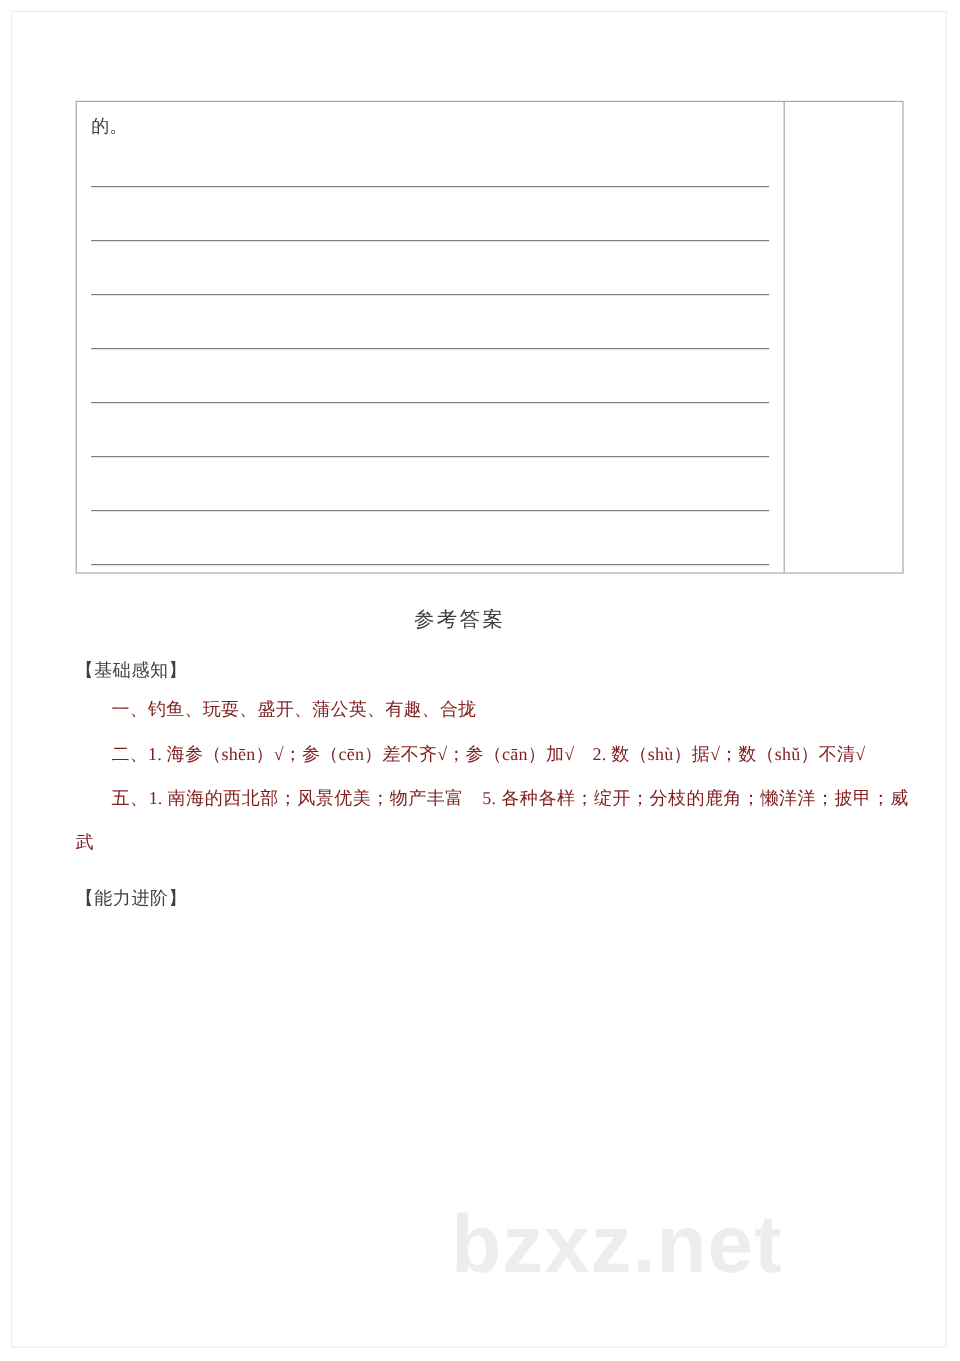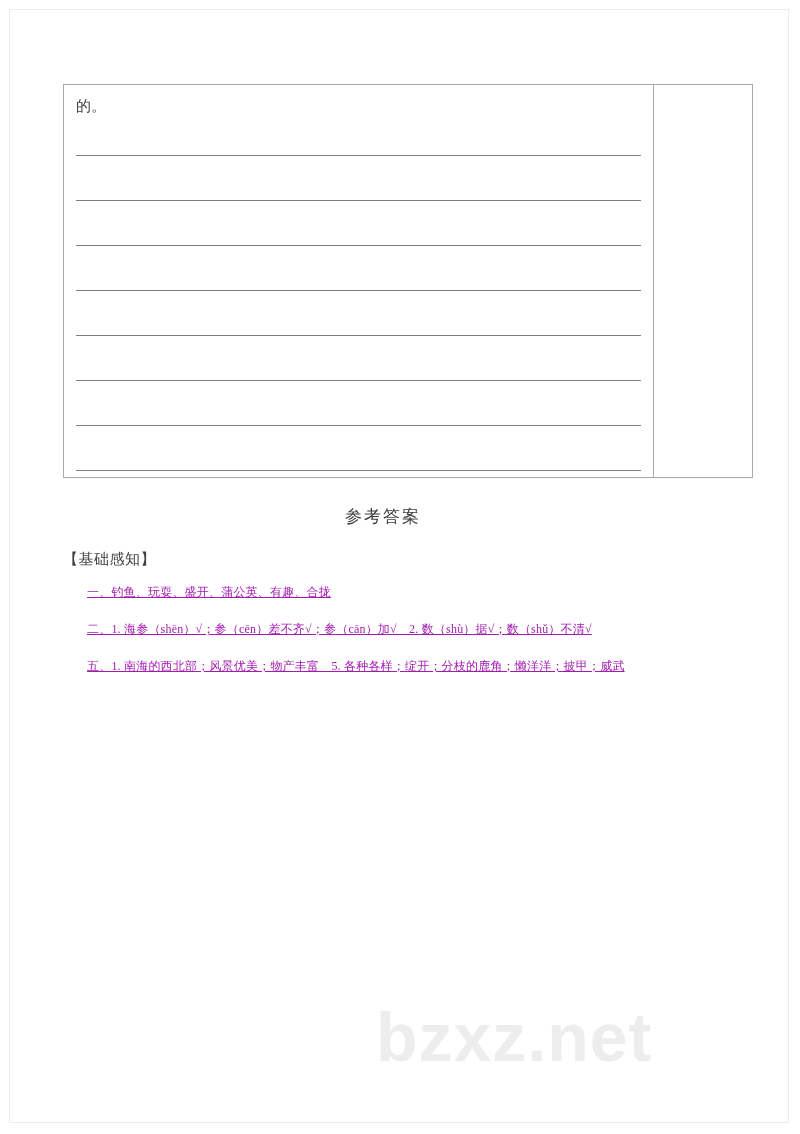--- a/index.html
+++ b/index.html
@@ -104,29 +104,28 @@
     width: 640px;
   }
   .section-head {
     font-size: 15px;
     line-height: 30px;
     margin-top: 12px;
     color: #404040;
     letter-spacing: 0.5px;
   }
   .para {
-    font-size: 12px;
+    font-size: 15px;
     line-height: 37px;
-    color: #a21caf;
+    color: #7f1d1d;
     text-align: justify;
     width: 694px;
     text-indent: 2em;
     letter-spacing: 0.2px;
     margin: 0;
-    text-decoration: underline;
   }
 </style>
 </head>
 <body>
 
 <div class="page">
 
   <div class="writing-table">
     <div class="writing-cell">
       <div class="lead-text">的。</div>
@@ -151,18 +150,19 @@
     <div class="section-head">【基础感知】</div>
 
     <p class="para">一、钓鱼、玩耍、盛开、蒲公英、有趣、合拢</p>
 
     <p class="para">二、1. 海参（shēn）√；参（cēn）差不齐√；参（cān）加√　2. 数（shù）据√；数（shǔ）不清√</p>
 
 
 
     <p class="para">五、1. 南海的西北部；风景优美；物产丰富　5. 各种各样；绽开；分枝的鹿角；懒洋洋；披甲；威武</p>
 
+    <div class="section-head">【能力进阶】</div>
 
   </div>
 
   <div class="watermark">bzxz.net</div>
 
 </div>
 
 </body></html>

